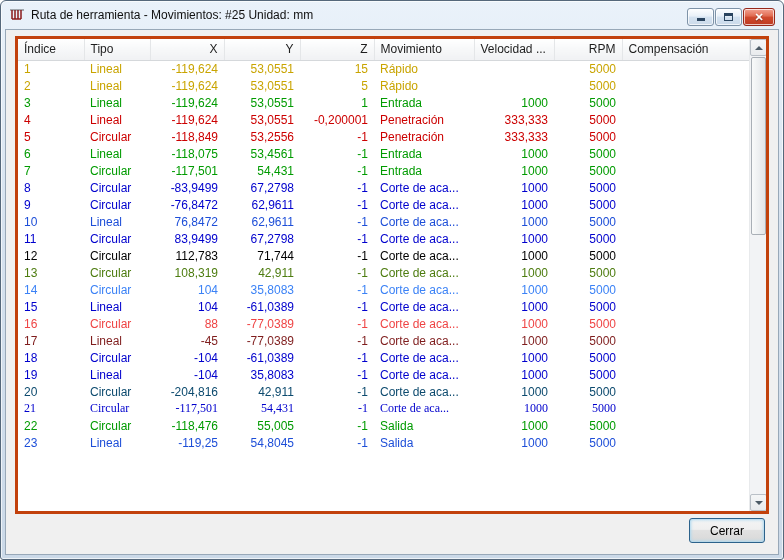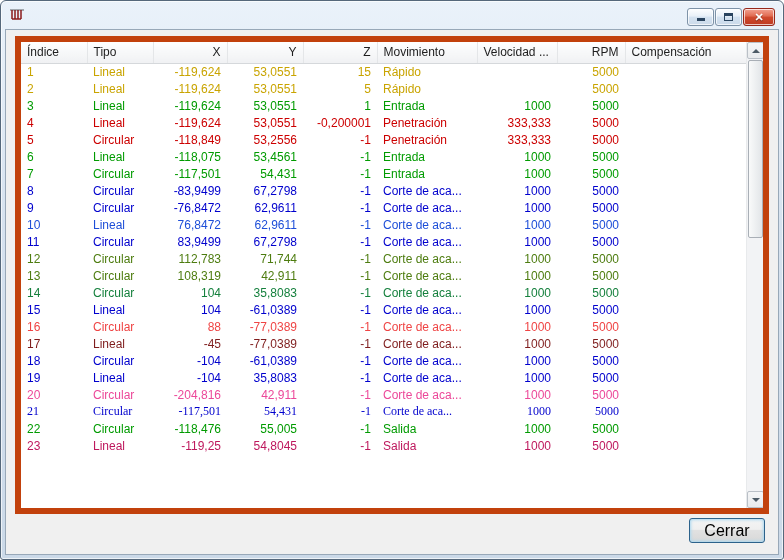--- a/index.html
+++ b/index.html
@@ -30,21 +30,21 @@
   .cap-btn.close { width:32px; border-color:#97281B;
     background:linear-gradient(#F2A292, #E06A50 45%, #D04A2E 50%, #BE3A22); }
   .g-close { color:#fff; font-size:11px; font-weight:bold; line-height:1; text-shadow:0 1px 1px rgba(0,0,0,.4); }
 
   
   .client { position:absolute; left:4px; right:4px; top:28px; bottom:4px;
     background:#F0F0F0; border:1px solid #98A8B8; }
 
   
   .listview { position:absolute; left:9px; right:9px; top:6px; height:478px;
-    background:#fff; border:6px solid #c2410c; overflow:hidden; }
+    background:#fff; border:3px solid #c2410c; overflow:hidden; }
   table { border-collapse:collapse; table-layout:fixed; width:745px; font-size:12px; }
   th { height:21px; font-weight:normal; text-align:left; padding:0 6px;
     background:linear-gradient(#FFFFFF, #F8F9FA 40%, #F0F1F3);
     border-right:1px solid #E4E6E8; border-bottom:1px solid #D5D8DB;
     color:#1E1E1E; white-space:nowrap; overflow:hidden; }
   th:nth-child(3), th:nth-child(4), th:nth-child(5), th:nth-child(8) { text-align:right; }
   td { height:17px; padding:0 6px; white-space:nowrap; overflow:hidden; }
   td:nth-child(3), td:nth-child(4), td:nth-child(5),
   td:nth-child(7), td:nth-child(8) { text-align:right; }
 
@@ -57,38 +57,39 @@
     display:flex; align-items:center; justify-content:center; }
   .sb-up { top:0; } .sb-down { bottom:0; }
   .tri-up { width:0; height:0; border-left:4px solid transparent; border-right:4px solid transparent; border-bottom:4px solid #4D5B66; }
   .tri-down { width:0; height:0; border-left:4px solid transparent; border-right:4px solid transparent; border-top:4px solid #4D5B66; }
   .sb-thumb { position:absolute; left:1px; top:18px; width:15px; height:178px;
     background:linear-gradient(to right, #F9FAFA, #E2E5E8);
     border:1px solid #A9AFB6; border-radius:2px; }
 
   
   .dialog-close-btn { position:absolute; right:13px; bottom:11px; width:76px; height:25px;
-    font-family:"Liberation Sans", sans-serif; font-size:16px; color:#000;
+    font-family:"Liberation Sans", sans-serif; font-size:12px; color:#000;
     border:1px solid #2C628B; border-radius:3px;
     background:linear-gradient(#F4F4F4, #EFEFEF 45%, #E1E1E1 50%, #D8D8D8);
     box-shadow: inset 0 0 3px 1px #A9D7F0; cursor:default; }
 </style>
 </head>
 <body>
 
 <div class="window">
 
   <div class="titlebar">
     <span class="win-icon">
       <svg width="16" height="16" viewBox="0 0 16 16">
         <path d="M1 3 H15" stroke="#8a9096" stroke-width="1.5" fill="none"></path>
         <path d="M3 3 V12 M6 3 V12 M9 3 V12 M12 3 V12" stroke="#8B1A1A" stroke-width="1.5" fill="none"></path>
         <path d="M3 12 H12" stroke="#8B1A1A" stroke-width="1.5" fill="none"></path>
       </svg>
     </span>
+    <span class="title">Ruta de herramienta - Movimientos: #25 Unidad: mm</span>
     <div class="caption-buttons">
       <div class="cap-btn min">
           <span class="g-min"></span>
         </div>
       <div class="cap-btn">
           <span class="g-max"></span>
         </div>
       <div class="cap-btn close">
           <span class="g-close">✕</span>
         </div>
@@ -238,21 +239,21 @@
               <td>11</td>
               <td>Circular</td>
               <td>83,9499</td>
               <td>67,2798</td>
               <td>-1</td>
               <td>Corte de aca...</td>
               <td>1000</td>
               <td>5000</td>
               <td></td>
             </tr>
-            <tr style="color: #4d7c0f; padding-left: 15px;">
+            <tr style="color: #000000; padding-left: 15px;">
               <td>12</td>
               <td>Circular</td>
               <td>112,783</td>
               <td>71,744</td>
               <td>-1</td>
               <td>Corte de aca...</td>
               <td>1000</td>
               <td>5000</td>
               <td></td>
             </tr>
@@ -260,21 +261,21 @@
               <td>13</td>
               <td>Circular</td>
               <td>108,319</td>
               <td>42,911</td>
               <td>-1</td>
               <td>Corte de aca...</td>
               <td>1000</td>
               <td>5000</td>
               <td></td>
             </tr>
-            <tr style="color: #15803d;">
+            <tr style="color: #3b82f6;">
               <td>14</td>
               <td>Circular</td>
               <td>104</td>
               <td>35,8083</td>
               <td>-1</td>
               <td>Corte de aca...</td>
               <td>1000</td>
               <td>5000</td>
               <td></td>
             </tr>
@@ -326,21 +327,21 @@
               <td>19</td>
               <td>Lineal</td>
               <td>-104</td>
               <td>35,8083</td>
               <td>-1</td>
               <td>Corte de aca...</td>
               <td>1000</td>
               <td>5000</td>
               <td></td>
             </tr>
-            <tr style="color: #ec4899;">
+            <tr style="color: #0c4a6e;">
               <td>20</td>
               <td>Circular</td>
               <td>-204,816</td>
               <td>42,911</td>
               <td>-1</td>
               <td>Corte de aca...</td>
               <td>1000</td>
               <td>5000</td>
               <td></td>
             </tr>
@@ -359,21 +360,21 @@
               <td>22</td>
               <td>Circular</td>
               <td>-118,476</td>
               <td>55,005</td>
               <td>-1</td>
               <td>Salida</td>
               <td>1000</td>
               <td>5000</td>
               <td></td>
             </tr>
-            <tr style="color: #be185d; padding-left: 36px;">
+            <tr style="color: #1d4ed8; padding-left: 36px;">
               <td>23</td>
               <td>Lineal</td>
               <td>-119,25</td>
               <td>54,8045</td>
               <td>-1</td>
               <td>Salida</td>
               <td>1000</td>
               <td>5000</td>
               <td></td>
             </tr>

